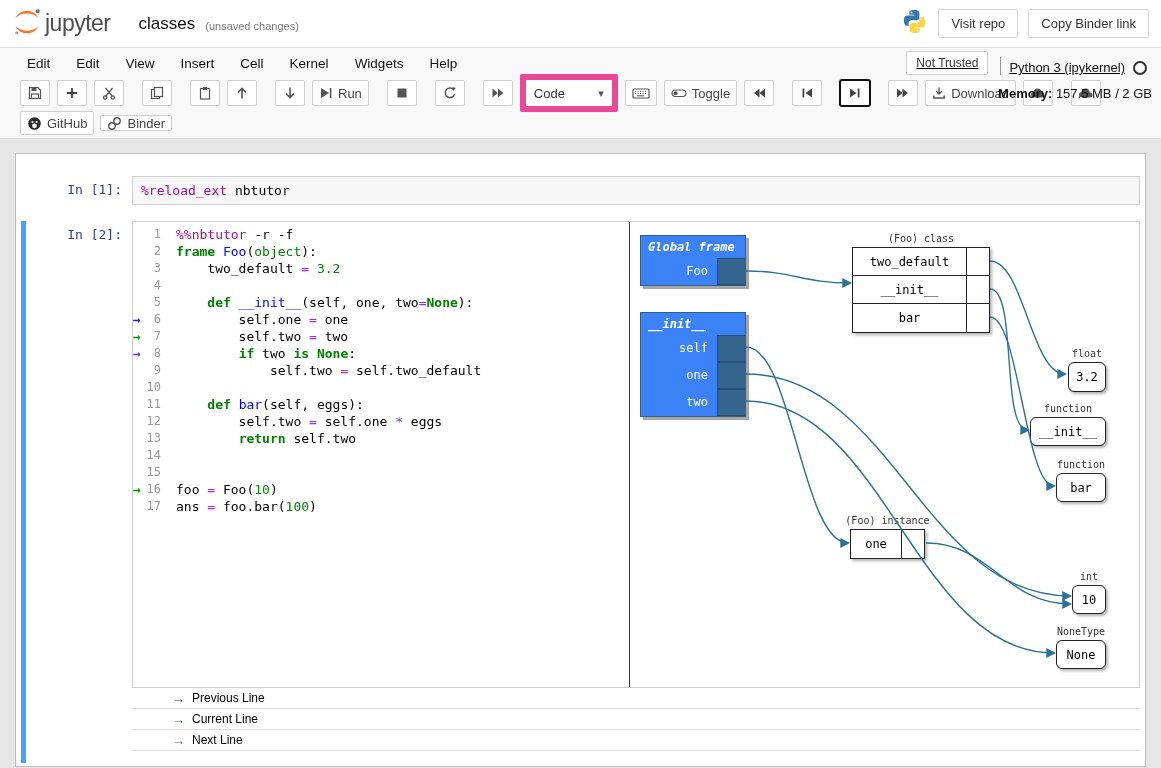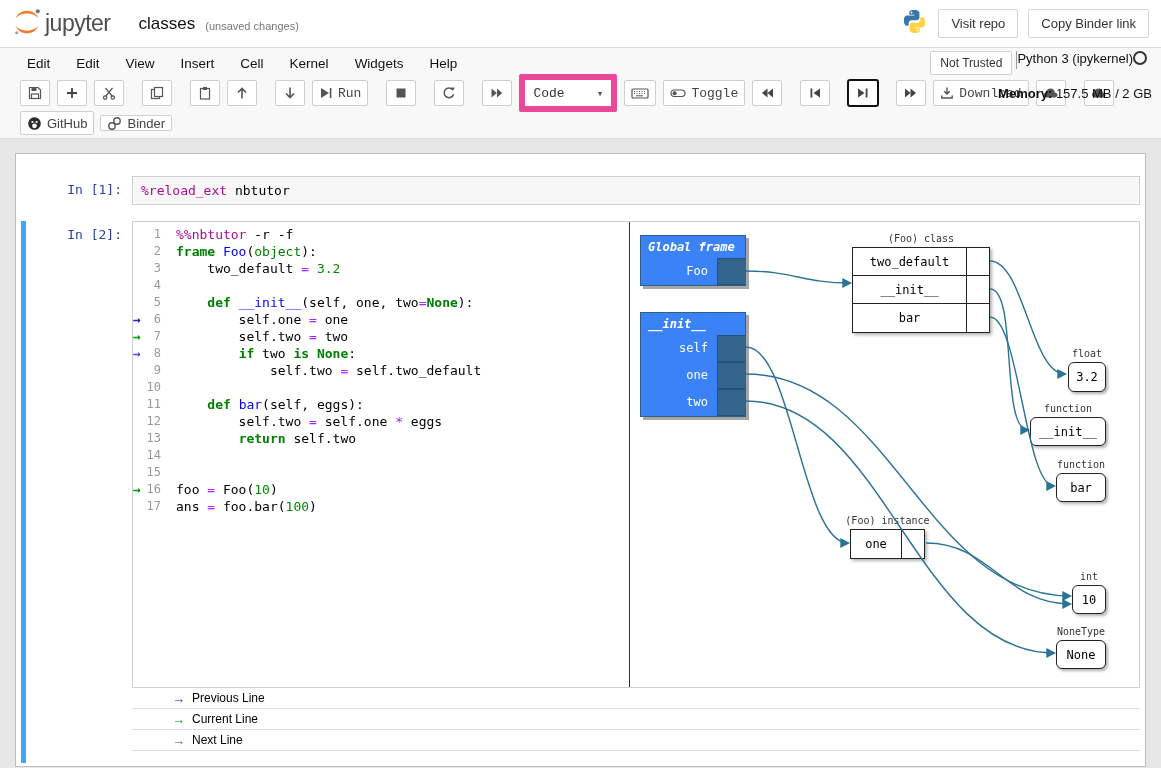--- a/index.html
+++ b/index.html
@@ -11,28 +11,28 @@
   .logo-text{font-size:23px;color:#4e4e4e;margin-left:3px;letter-spacing:-0.5px;}
   .nb-title{margin-left:28px;font-size:17px;color:#111;}
   .nb-status{margin-left:10px;font-size:11px;color:#777;margin-top:4px;}
   .header-right{margin-left:auto;display:flex;align-items:center;gap:10px;}
   .hbtn{background:#fff;border:1px solid #d5d5d5;border-radius:2px;font-size:13px;color:#333;padding:6px 12px;font-family:inherit;}
 
   
   .chrome{background:#f8f8f8;border-bottom:1px solid #dcdcdc;}
   .menubar{height:30px;display:flex;align-items:center;padding:0 14px;}
   .menu-item{padding:5px 13px;font-size:13.5px;color:#111;cursor:pointer;}
-  .menu-right{margin-left:auto;display:flex;align-items:flex-start;}
+  .menu-right{margin-left:auto;display:flex;align-items:flex-end;gap:8px;text-decoration:underline;}
   .nt-btn{background:#fff;border:1px solid #cfcfcf;border-radius:2px;font-size:12px;color:#333;padding:4px 9px;font-family:inherit;}
   .kernel-sep{width:1px;height:18px;background:#999;margin-left:4px;}
   .kernel-name{font-size:13px;color:#111;}
   .kernel-circle{width:10px;height:10px;border:2px solid #333;border-radius:50%;}
 
   .toolbar{height:30px;display:flex;align-items:center;padding:0 16px 0 20px;position:relative;}
-  .tbgroup{display:flex;gap:18px;margin-right:7px;font-family:Liberation Mono, monospace;}
+  .tbgroup{display:flex;gap:18px;margin-right:7px;}
   .tbtn{height:26px;min-width:30px;display:inline-flex;align-items:center;justify-content:center;gap:5px;background:#fff;border:1px solid #cfcfcf;border-radius:2px;color:#444;font-size:13px;padding:0 6px;font-family:inherit;}
   .tbtn svg{display:block;}
   .tbtn.focused{border-color:#111;box-shadow:0 0 0 1px #111;}
   .tselect{height:26px;display:inline-flex;align-items:center;gap:14px;background:#fff;border:6px solid #ec4899;border-radius:2px;color:#333;font-size:13px;padding:0 8px;min-width:70px;justify-content:space-between;}
   .caret{color:#555;font-size:11px;}
   .toolbar-right{position:absolute;right:9px;font-size:13px;color:#111;}
   .toolbar-right b{font-weight:bold;}
   .subtoolbar{height:30px;display:flex;align-items:center;gap:6px;padding:0 20px;}
 
   

